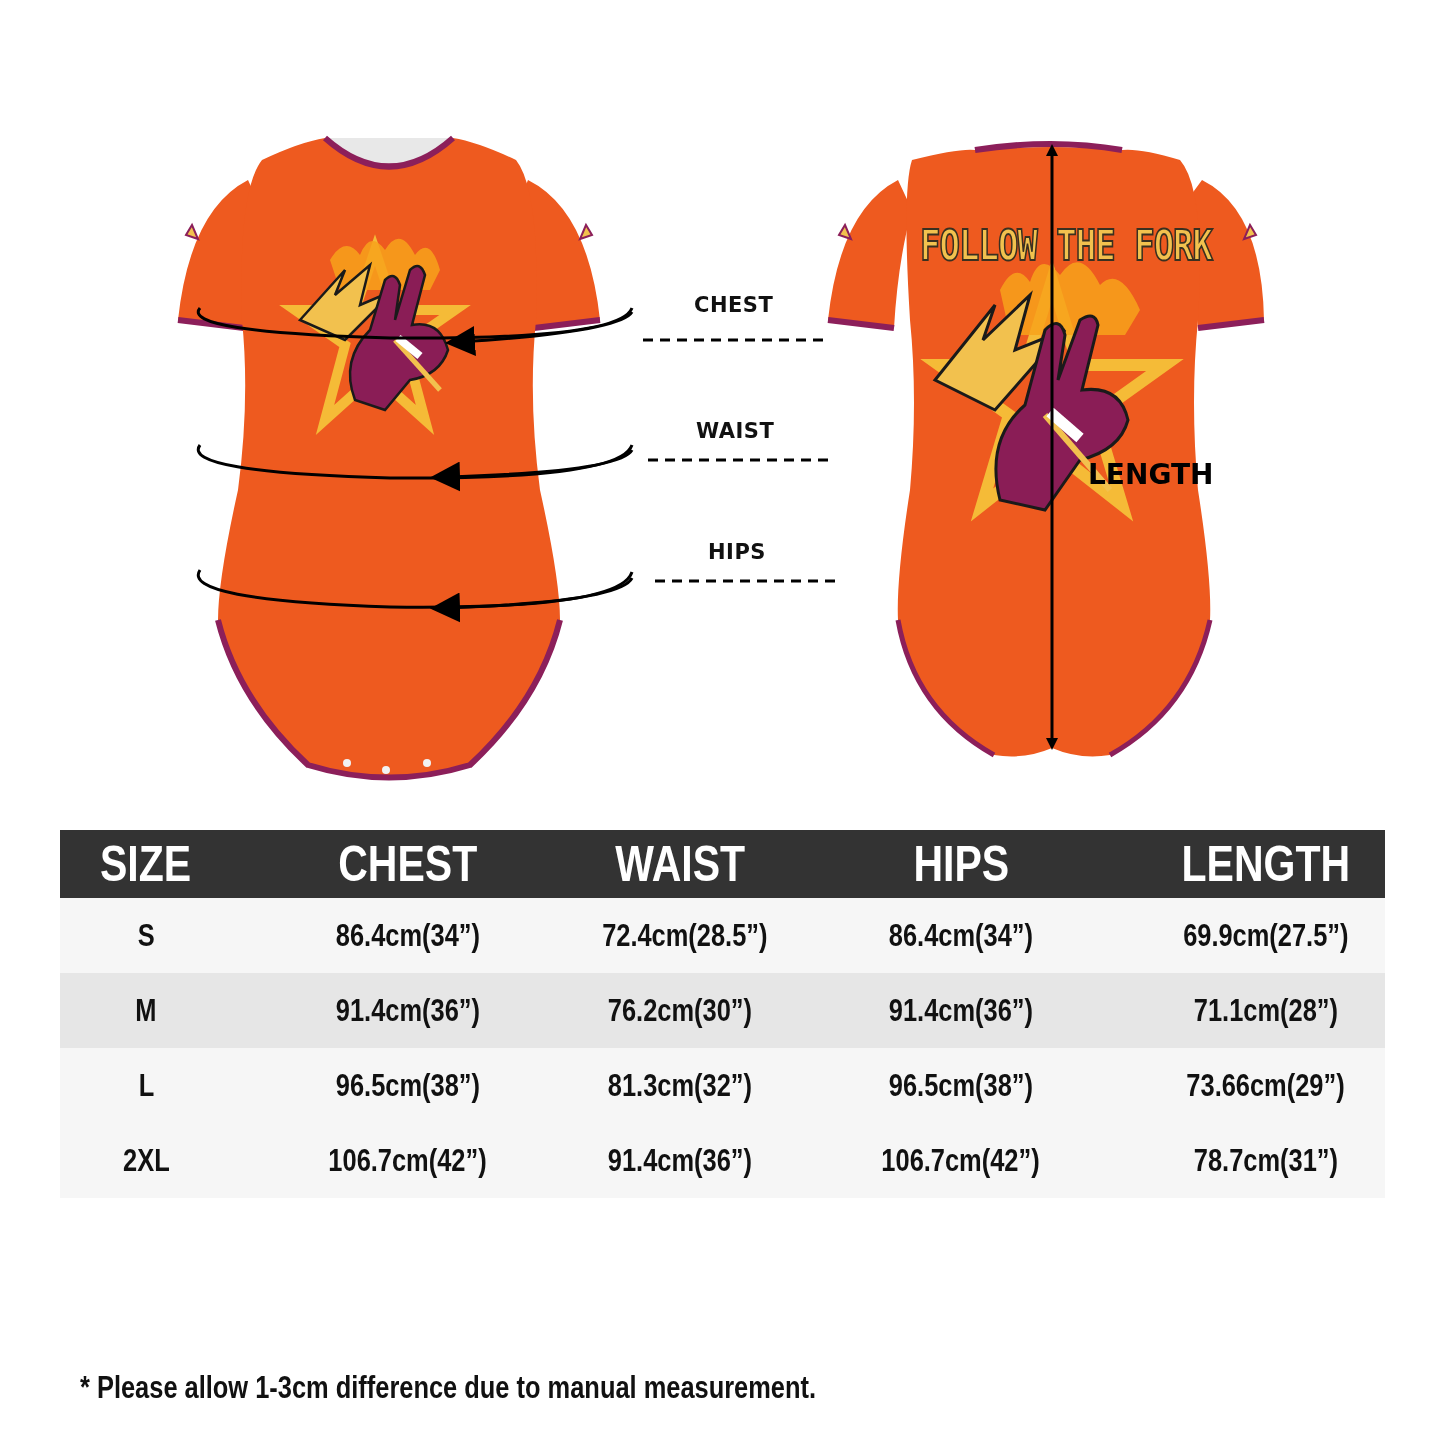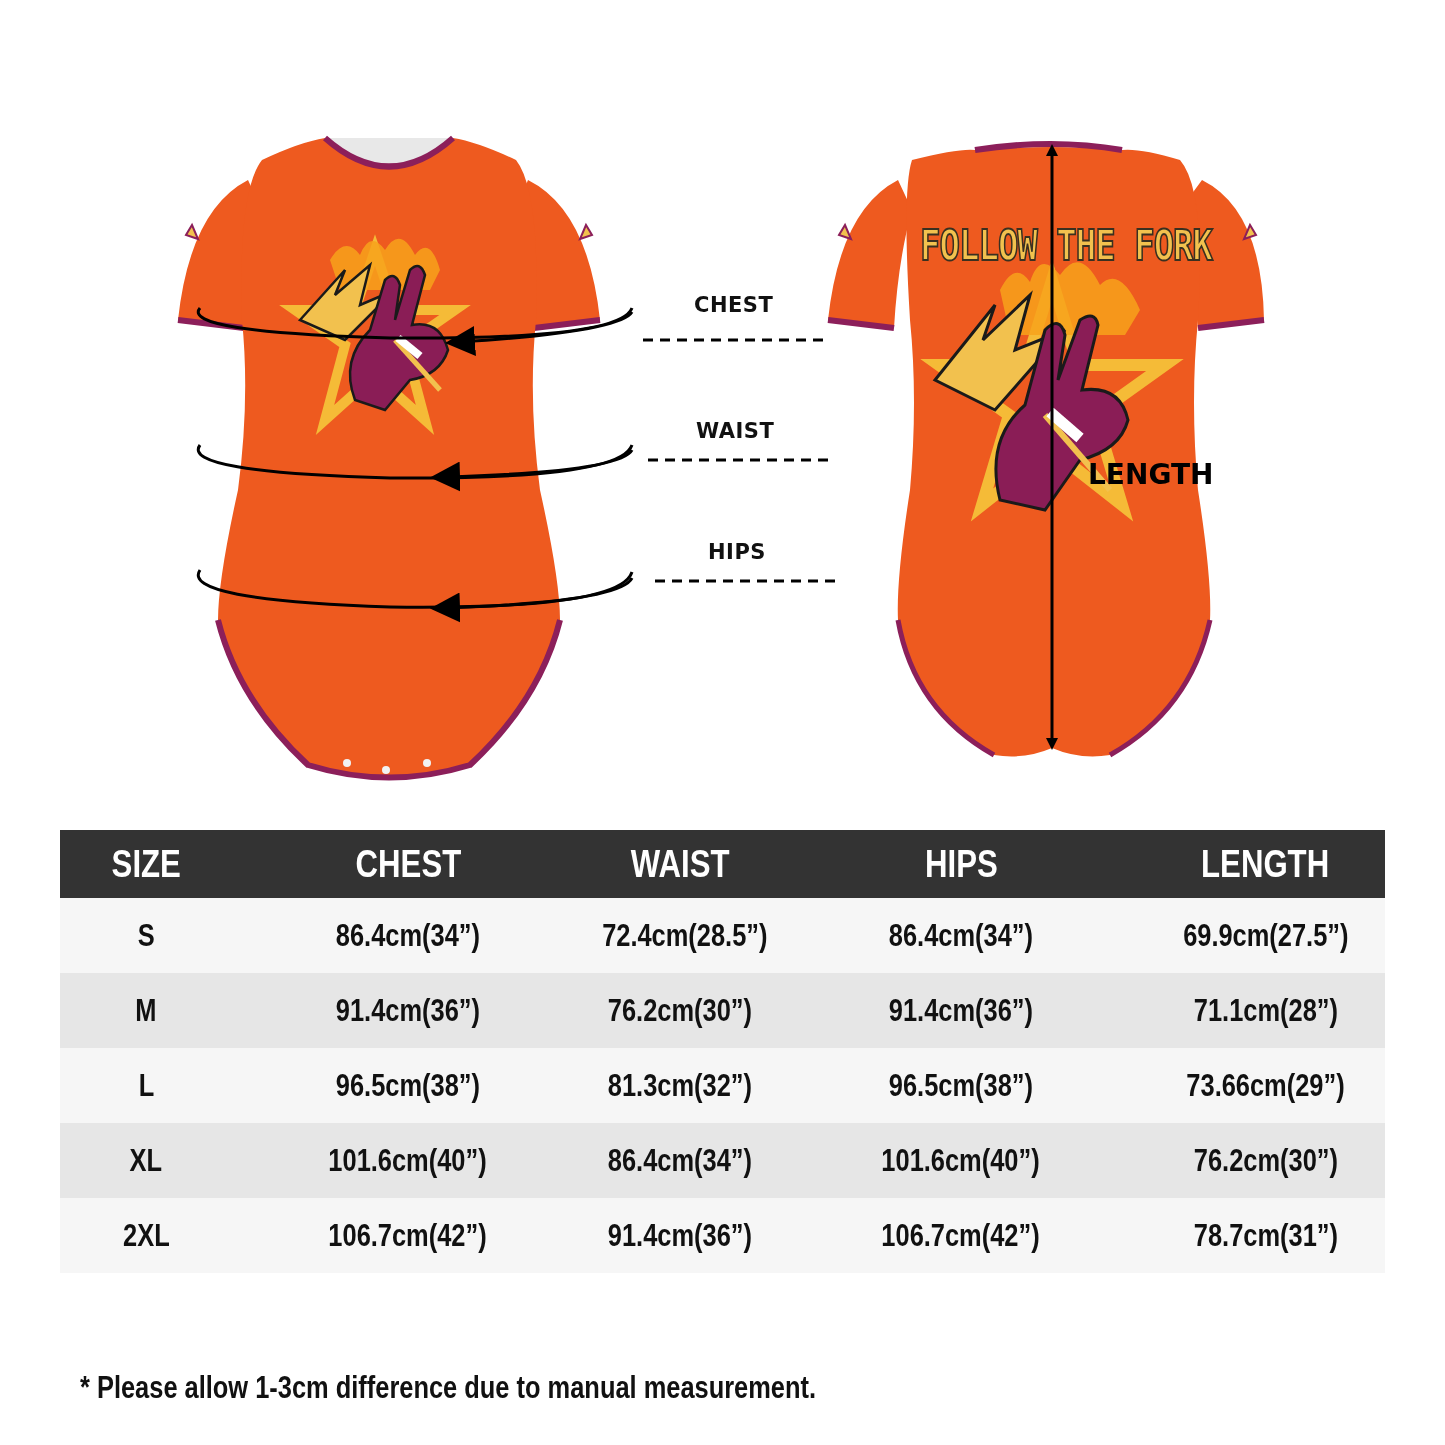--- a/index.html
+++ b/index.html
@@ -42,21 +42,21 @@
     width: 1325px;
     border-collapse: collapse;
     table-layout: fixed;
   }
   .size-table th {
     background: #333333;
     color: #ffffff;
     height: 68px;
     font-family: "Liberation Sans", sans-serif;
     font-weight: bold;
-    font-size: 38px;
+    font-size: 50px;
     transform-origin: center;
     letter-spacing: 0px;
   }
   .size-table th span, .size-table td span {
     display: inline-block;
     transform: scaleX(0.82);
   }
   .size-table td {
     height: 75px;
     text-align: center;
@@ -215,27 +215,20 @@
       <td><span>91.4cm(36”)</span></td>
       <td><span>71.1cm(28”)</span></td>
     </tr>
     <tr class="odd">
       <td><span>L</span></td>
       <td><span>96.5cm(38”)</span></td>
       <td><span>81.3cm(32”)</span></td>
       <td><span>96.5cm(38”)</span></td>
       <td><span>73.66cm(29”)</span></td>
     </tr>
-    <tr class="even">
-      <td><span>XL</span></td>
-      <td><span>101.6cm(40”)</span></td>
-      <td><span>86.4cm(34”)</span></td>
-      <td><span>101.6cm(40”)</span></td>
-      <td><span>76.2cm(30”)</span></td>
-    </tr>
     <tr class="odd">
       <td><span>2XL</span></td>
       <td><span>106.7cm(42”)</span></td>
       <td><span>91.4cm(36”)</span></td>
       <td><span>106.7cm(42”)</span></td>
       <td><span>78.7cm(31”)</span></td>
     </tr>
   </tbody>
 </table>
 

